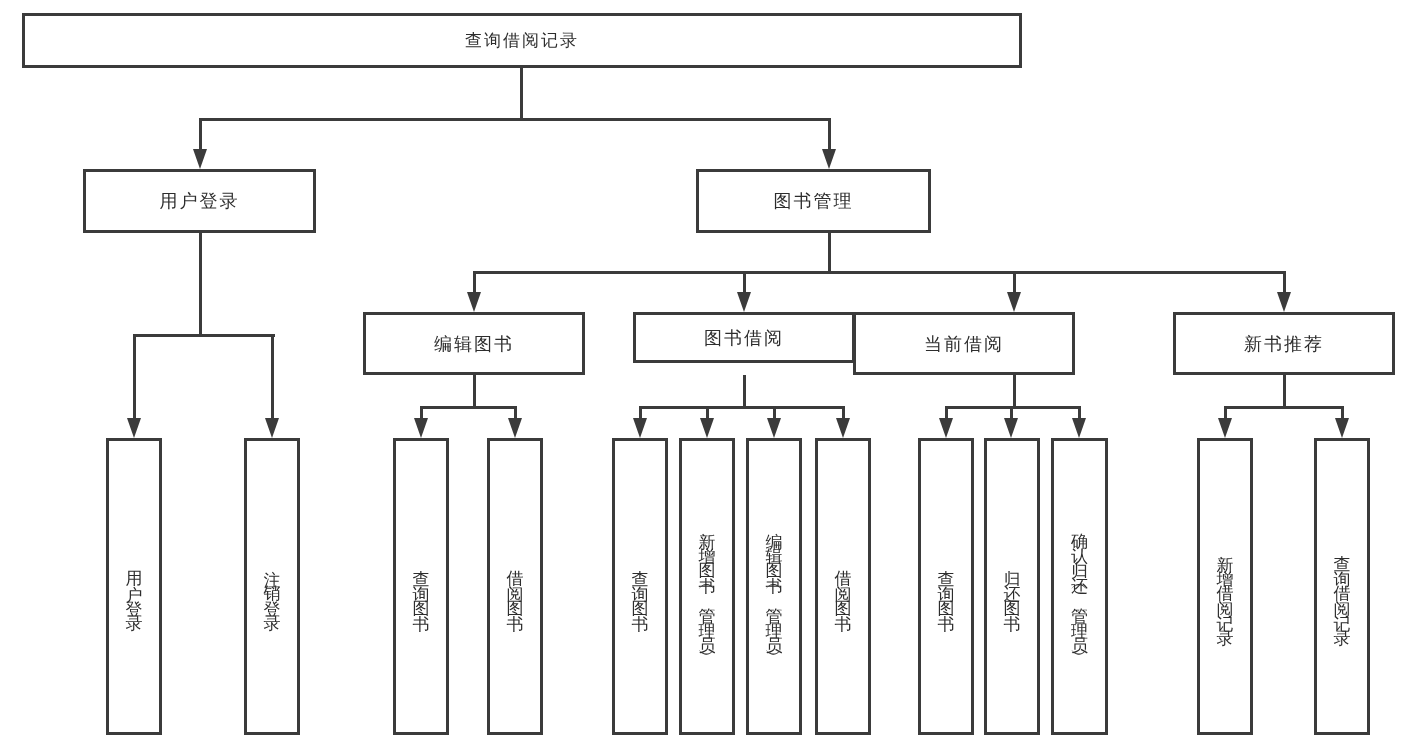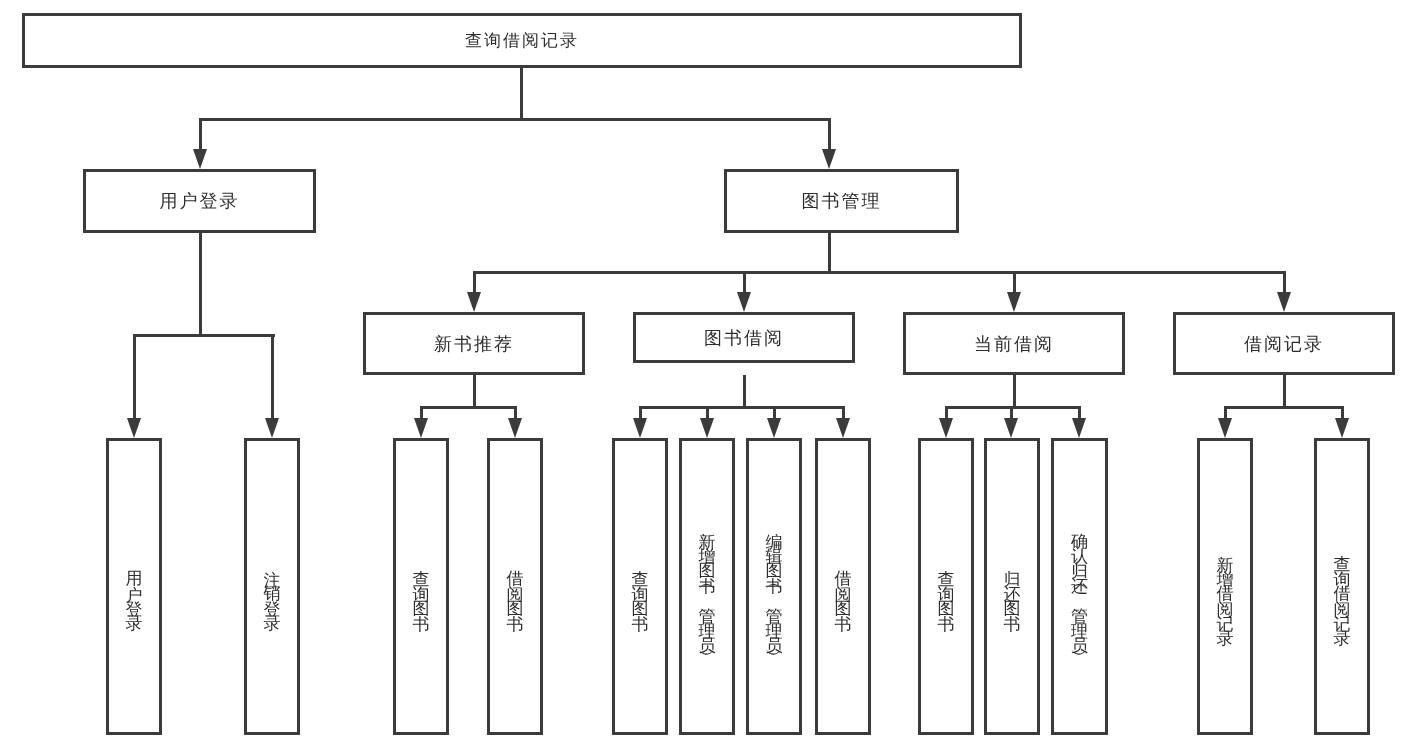--- a/index.html
+++ b/index.html
@@ -66,35 +66,35 @@
 
 <div id="canvas">
 
   <div class="node root" style="left:22px;top:13px;width:1000px;height:55px">
     <span class="hlabel">查询借阅记录</span>
   </div>
 
   <div class="node" style="left:83px;top:169px;width:233px;height:64px">
     <span class="hlabel">用户登录</span>
   </div>
-  <div class="node" style="left:724px;top:169px;width:235px;height:64px">
+  <div class="node" style="left:696px;top:169px;width:235px;height:64px">
     <span class="hlabel">图书管理</span>
   </div>
 
   <div class="node" style="left:363px;top:312px;width:222px;height:63px">
-    <span class="hlabel">新书推荐</span>
+    <span class="hlabel">编辑图书</span>
   </div>
   <div class="node" style="left:633px;top:312px;width:222px;height:51px">
     <span class="hlabel">图书借阅</span>
   </div>
-  <div class="node" style="left:903px;top:312px;width:222px;height:63px">
+  <div class="node" style="left:853px;top:312px;width:222px;height:63px">
     <span class="hlabel">当前借阅</span>
   </div>
   <div class="node" style="left:1173px;top:312px;width:222px;height:63px">
-    <span class="hlabel">借阅记录</span>
+    <span class="hlabel">新书推荐</span>
   </div>
 
   <div class="node" style="left:106px;top:438px;width:56px;height:297px">
     <span class="vtext">用户登录</span>
   </div>
   <div class="node" style="left:244px;top:438px;width:56px;height:297px">
     <span class="vtext">注销登录</span>
   </div>
 
   <div class="node" style="left:393px;top:438px;width:56px;height:297px">

